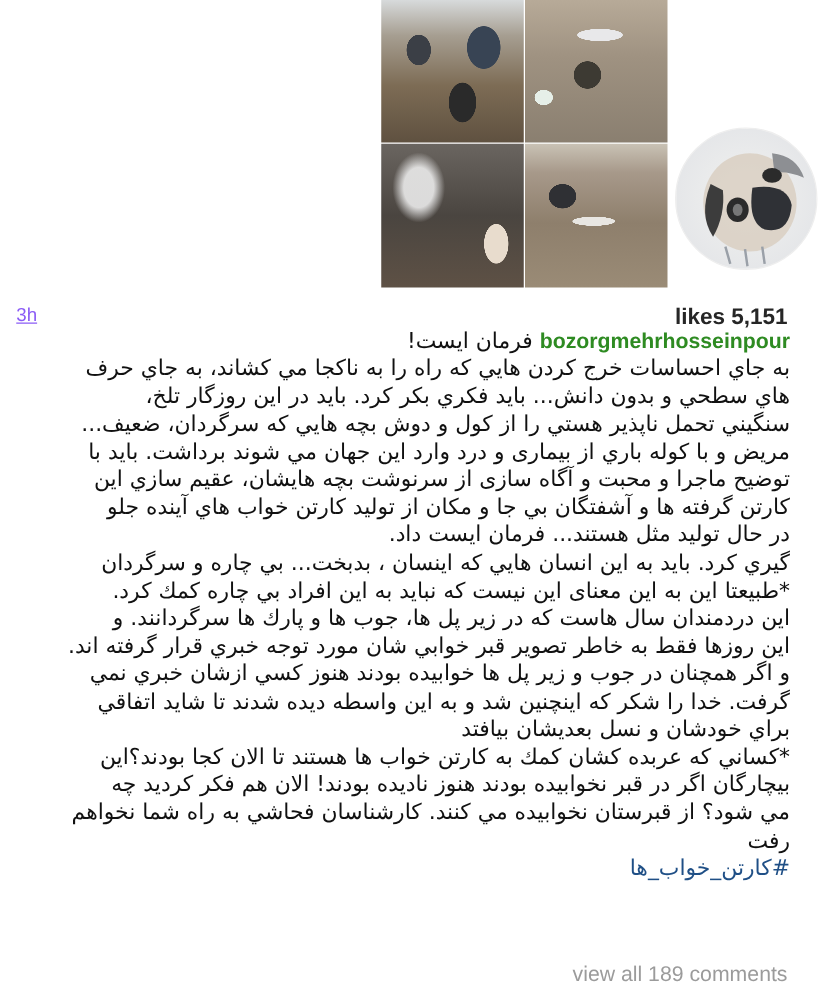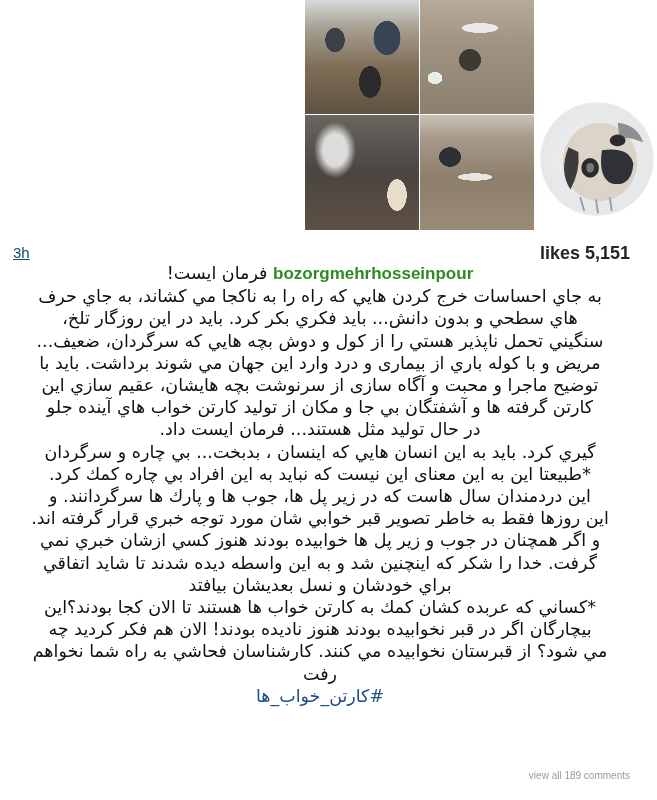--- a/index.html
+++ b/index.html
@@ -34,41 +34,41 @@
   .avatar {
     position: absolute; left: 540px; top: 102px; width: 114px; height: 114px;
     border-radius: 50%; overflow: hidden;
     background: radial-gradient(circle at 50% 50%, #f2f2f0 0%, #e0e2e6 100%);
     border: 1px solid #eee;
   }
   .avatar svg { width: 100%; height: 100%; display: block; }
 
   .timestamp {
     position: absolute; left: 13px; top: 244px;
-    font-family: "Liberation Sans", sans-serif; font-size: 15px; color: #0c4a6e; text-decoration: underline;
+    font-family: "Liberation Sans", sans-serif; font-size: 15px; color: #8b5cf6; text-decoration: underline;
   }
   .likes {
     position: absolute; right: 27px; top: 243px;
     font-family: "Liberation Sans", sans-serif; font-size: 18px; font-weight: bold; color: #262626;
   }
   .caption {
     position: absolute; left: 8px; top: 262px; width: 624px;
     direction: rtl; text-align: right;
     font-family: "DejaVu Sans", sans-serif; font-size: 17.5px; line-height: 22.2px; color: #111;
     white-space: normal;
   }
-  .caption .line { display: block; white-space: nowrap; text-align: center; }
+  .caption .line { display: block; white-space: nowrap; }
   .username {
     font-family: "Liberation Sans", sans-serif; font-weight: bold; font-size: 17px; color: #2e8b22;
     direction: ltr; unicode-bidi: isolate;
   }
   .hashtag { color: #1f4f86; }
   .view-comments {
     position: absolute; right: 27px; top: 770px;
-    font-family: "Liberation Sans", sans-serif; font-size: 10px; color: #9b9b9b;
+    font-family: "Liberation Sans", sans-serif; font-size: 17px; color: #9b9b9b;
   }
 </style>
 </head>
 <body>
 
 <div class="post-image-grid">
   <div class="photo photo-1" title="men standing over a smoking grave"></div>
   <div class="photo photo-2" title="man smiling from inside a grave"></div>
   <div class="photo photo-3" title="woman sitting by smoke in a grave"></div>
   <div class="photo photo-4" title="people lying in graves"></div>

